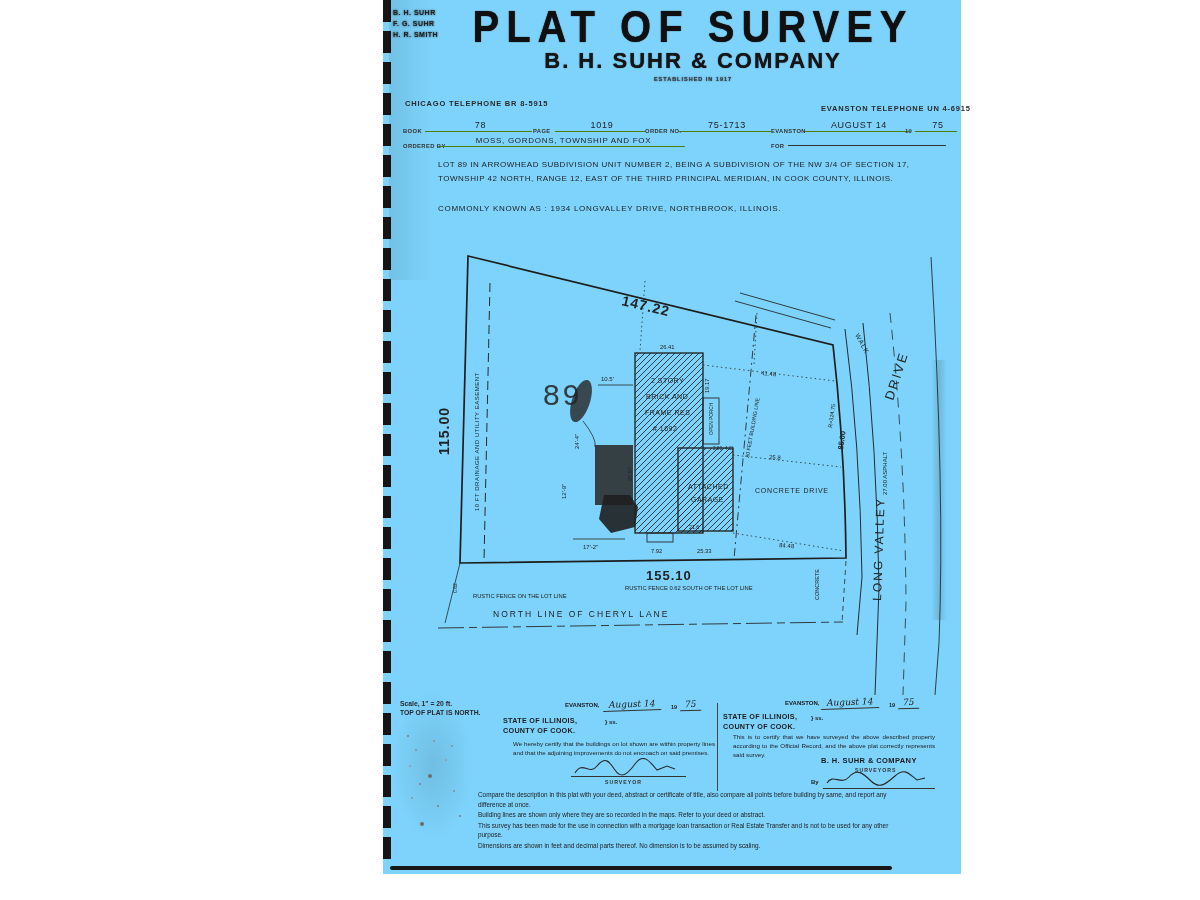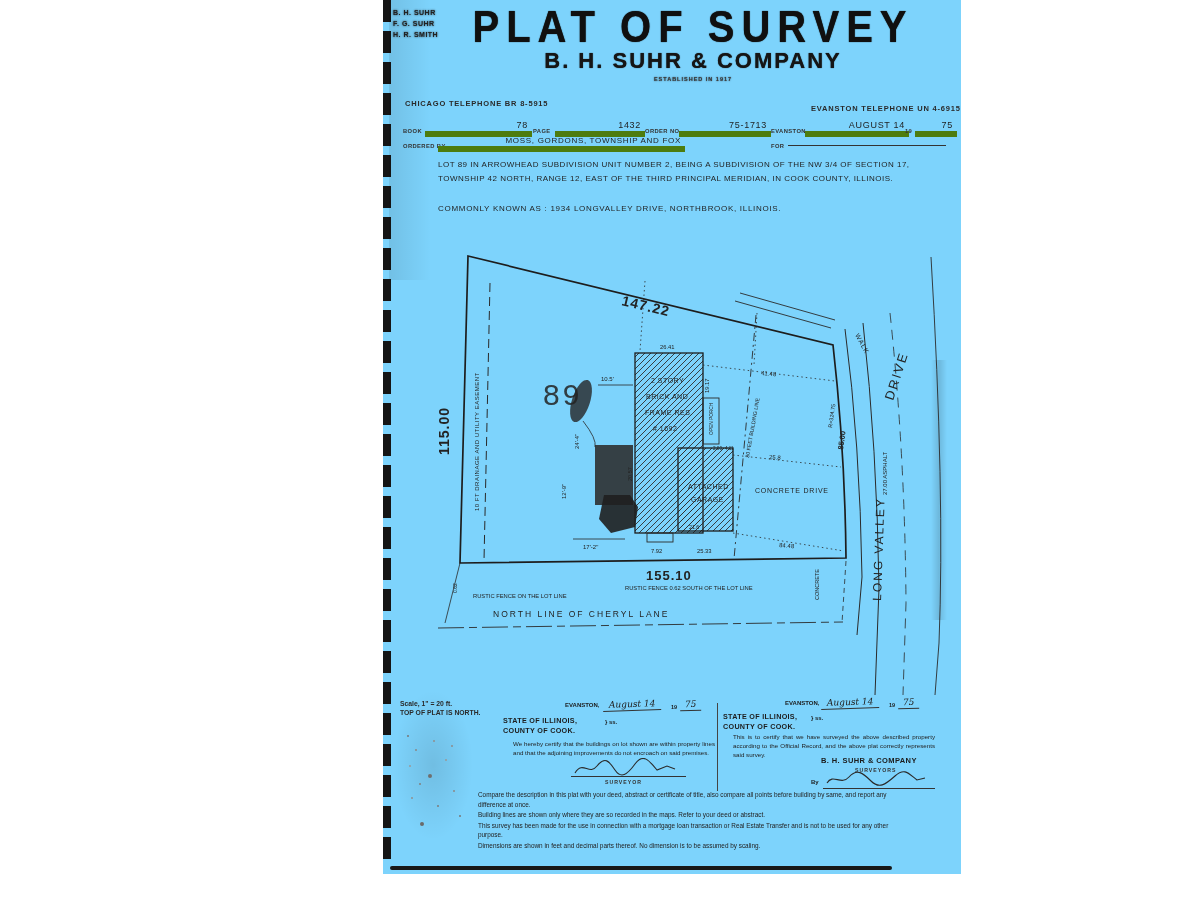--- a/index.html
+++ b/index.html
@@ -11,22 +11,22 @@
   .principals{font-size:7px;font-weight:bold;line-height:1.55;letter-spacing:.5px;
               color:#222;text-shadow:0 0 2px rgba(30,30,30,.9);}
   .title{width:470px;text-align:center;font-size:40px;font-weight:bold;letter-spacing:7px;
          transform:scaleY(1.12);transform-origin:top;color:#101010;text-shadow:0 0 1px #101010;}
   .company{width:470px;text-align:center;font-size:22px;font-weight:bold;letter-spacing:2px;
            color:#151515;text-shadow:0 0 1px #151515;}
   .estab{width:470px;text-align:center;font-size:5.5px;font-weight:bold;letter-spacing:1px;color:#3a3a3a;}
   .addr{width:470px;text-align:center;font-size:8.5px;font-weight:bold;letter-spacing:1.2px;color:#222;}
   .phone{font-size:7.5px;font-weight:bold;letter-spacing:.8px;color:#2a2a2a;}
   .flabel{font-size:5.8px;font-weight:bold;letter-spacing:.4px;color:#333;}
-  .fval{font-size:9px;letter-spacing:1px;color:#1a1a1a;border-bottom:6px solid #4d7c0f;
-        text-align:right;padding:0 4px 1px 8px;}
+  .fval{font-size:9px;letter-spacing:1px;color:#1a1a1a;border-bottom:1px solid #4d7c0f;
+        text-align:center;padding:0 4px 1px 8px;}
   .hand{letter-spacing:.7px;color:#1f1f1f;}
   .legal{font-size:8px;line-height:1.8;letter-spacing:.5px;width:505px;white-space:normal;}
   .hw{font-family:"DejaVu Serif",serif;font-style:italic;font-size:9px;color:#222;transform:rotate(-2deg);}
   .cert{font-size:6.2px;line-height:1.45;white-space:normal;text-align:justify;color:#222;}
   .certhead{font-size:7.2px;font-weight:bold;letter-spacing:.3px;line-height:1.35;color:#1d1d1d;}
   .tiny{font-size:5.2px;font-weight:bold;letter-spacing:1px;color:#333;}
   .fineprint{font-size:6.4px;line-height:1.5;white-space:normal;color:#232323;width:432px;}
   .fineprint div{margin-bottom:1px;}
   .divider{position:absolute;width:1px;background:#444;}
   .botline{position:absolute;height:4px;background:#181818;border-radius:2px;}
@@ -55,26 +55,26 @@
 
     <div class="t principals" style="left:10px;top:8px;">
       <div>B. H. SUHR</div>
       <div>F. G. SUHR</div>
       <div>H. R. SMITH</div>
     </div>
     <div class="t title" style="left:75px;top:2px;">PLAT OF SURVEY</div>
     <div class="t company" style="left:75px;top:48px;">B. H. SUHR &amp; COMPANY</div>
     <div class="t estab blur" style="left:75px;top:76px;">ESTABLISHED IN 1917</div>
     <div class="t phone" style="left:22px;top:99px;">CHICAGO TELEPHONE BR 8-5915</div>
-    <div class="t phone" style="left:428px;top:104px;">EVANSTON TELEPHONE UN 4-6915</div>
+    <div class="t phone" style="left:438px;top:104px;">EVANSTON TELEPHONE UN 4-6915</div>
 
     <div class="t flabel" style="left:20px;top:128px;">BOOK</div>
     <div class="t fval hand" style="left:42px;top:120px;width:95px;">78</div>
     <div class="t flabel" style="left:150px;top:128px;">PAGE</div>
-    <div class="t fval hand" style="left:172px;top:120px;width:78px;">1432</div>
+    <div class="t fval hand" style="left:172px;top:120px;width:78px;">1019</div>
     <div class="t flabel" style="left:262px;top:128px;">ORDER NO.</div>
     <div class="t fval hand" style="left:296px;top:120px;width:80px;">75-1713</div>
     <div class="t flabel" style="left:388px;top:128px;">EVANSTON</div>
     <div class="t fval hand" style="left:422px;top:120px;width:92px;">AUGUST 14</div>
     <div class="t flabel" style="left:522px;top:128px;">19</div>
     <div class="t fval hand" style="left:532px;top:120px;width:30px;">75</div>
     <div class="t flabel" style="left:20px;top:143px;">ORDERED BY</div>
     <div class="t fval hand" style="left:55px;top:136px;width:235px;font-size:8px;">MOSS, GORDONS, TOWNSHIP AND FOX</div>
     <div class="t flabel" style="left:388px;top:143px;">FOR</div>
     <div class="t" style="left:405px;top:136px;width:158px;border-bottom:1px solid #333;height:9px;"></div>

